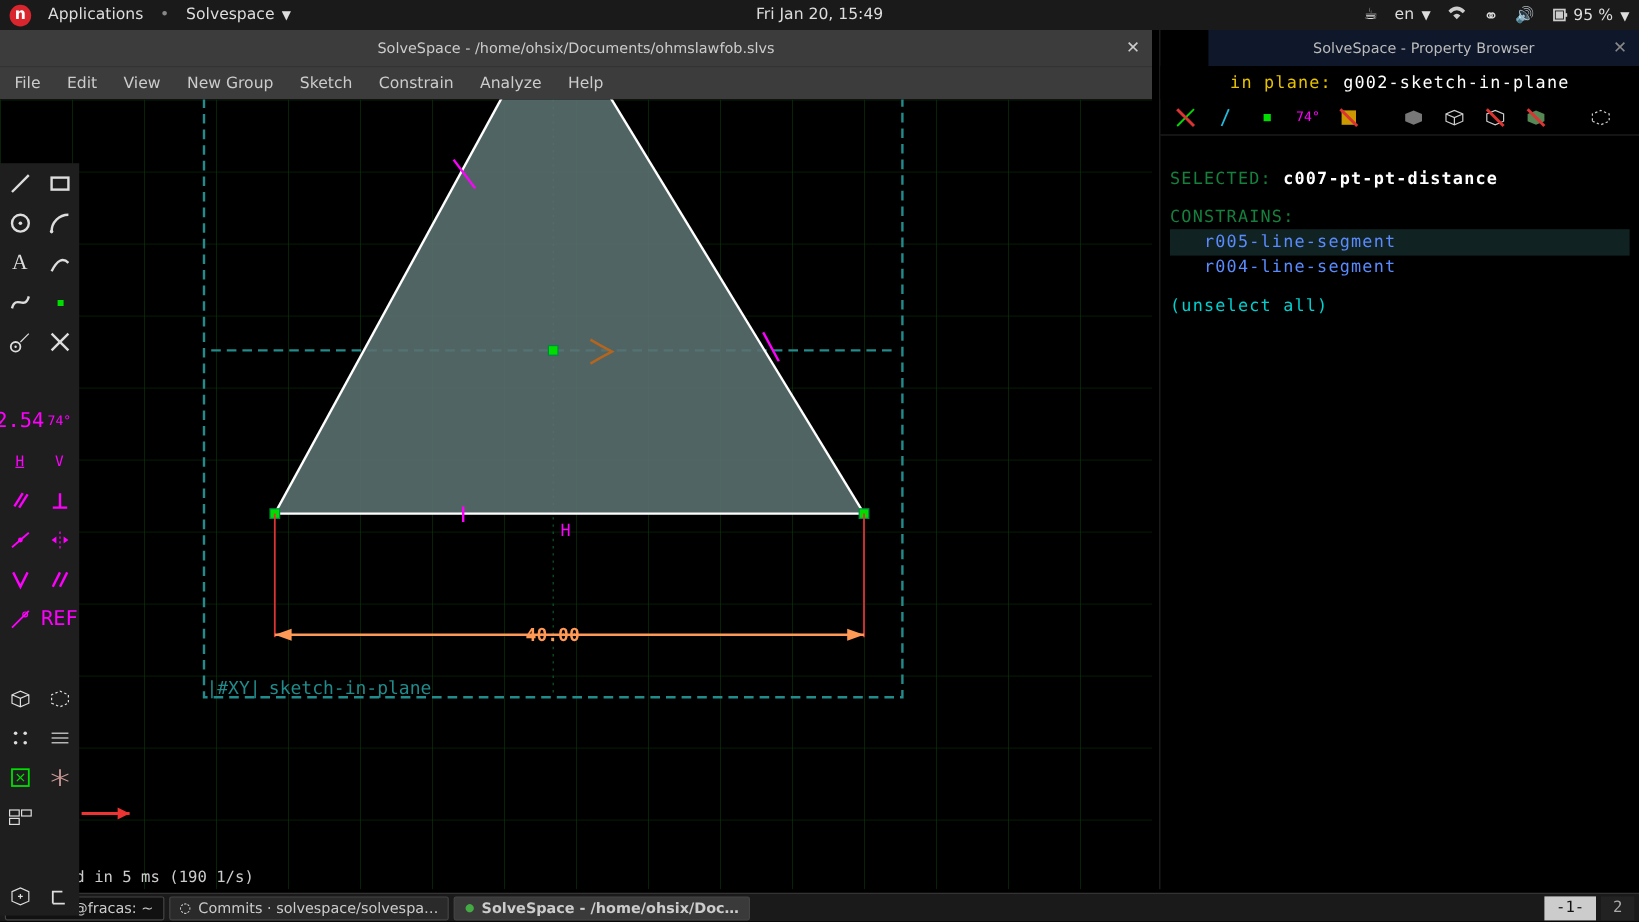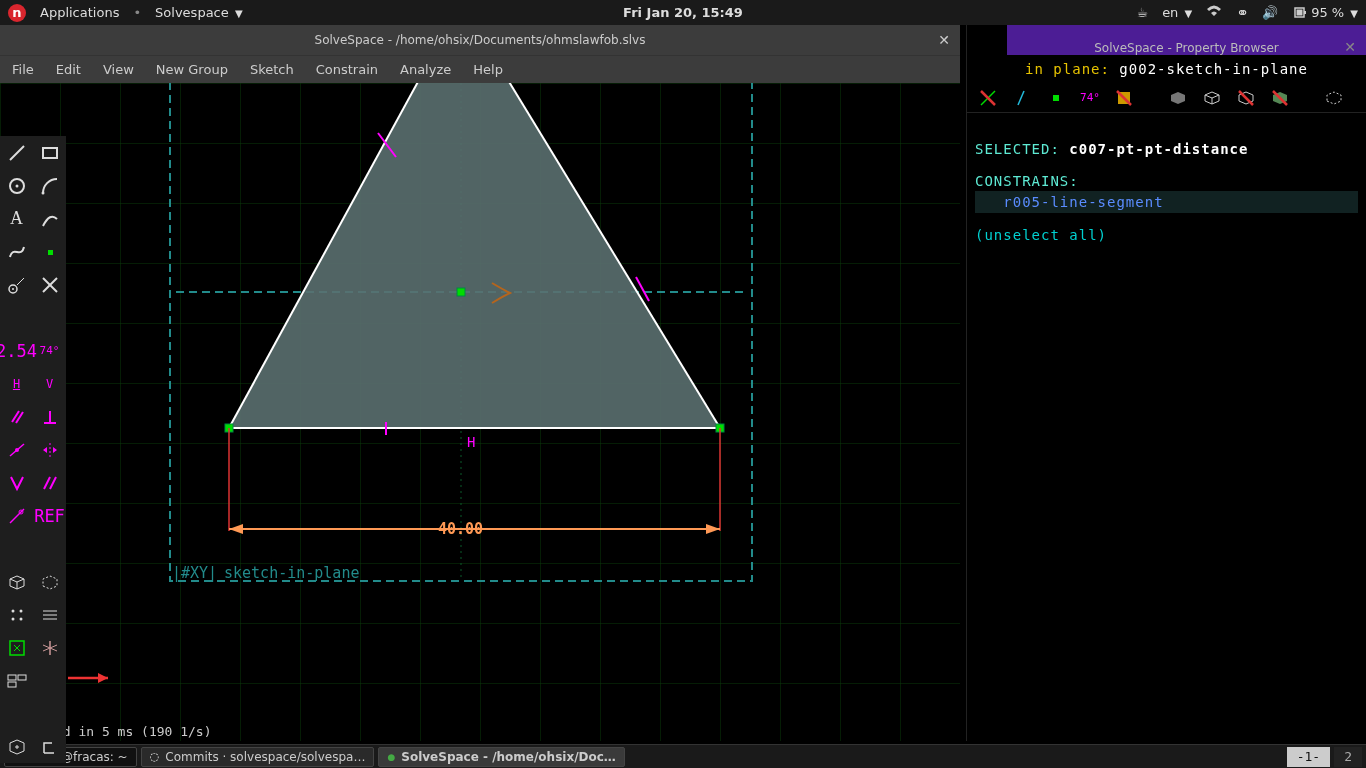--- a/index.html
+++ b/index.html
@@ -1,21 +1,21 @@
 <!DOCTYPE html>
 <html><head>
 <meta charset="utf-8">
 <style>
   * { box-sizing: border-box; }
   body { margin: 0; padding: 0; font-family: "DejaVu Sans", sans-serif; background: #000; color: #fff; width: 1366px; height: 768px; overflow: hidden; font-size: 13px; position: relative; }
 
   
   .sysbar { height: 25px; background: #1a1a1a; display: flex; align-items: center; padding: 0 8px; color: #ddd; font-size: 13px; }
   .sysbar .left { display: flex; align-items: center; gap: 14px; }
-  .sysbar .center { position: absolute; left: 50%; transform: translateX(-50%); font-weight: 700; }
+  .sysbar .center { position: absolute; left: 50%; transform: translateX(-50%); font-weight: 400; }
   .sysbar .right { margin-left: auto; display: flex; align-items: center; gap: 14px; }
   .app-icon { width: 18px; height: 18px; border-radius: 50%; background: #d9262e; display: inline-flex; align-items: center; justify-content: center; color: #fff; font-weight: bold; font-size: 13px; }
   .dropdown-caret { font-size: 10px; margin-left: 2px; }
   .sep-dot { color: #888; }
 
   
   .main-window { position: absolute; top: 25px; left: 0; width: 960px; height: 716px; background: #000; }
   .win-title { height: 30px; background: #3c3c3c; display: flex; align-items: center; justify-content: center; color: #ccc; font-size: 12px; position: relative; }
   .win-close { position: absolute; right: 10px; font-size: 14px; }
 
@@ -31,29 +31,29 @@
   .tool { display: flex; align-items: center; justify-content: center; color: #ddd; font-size: 16px; cursor: pointer; }
   .tool.magenta { color: #f0f; }
   .tool.green { color: #0d0; }
   .tool-gap { grid-column: 1 / span 2; height: 10px; }
 
   
   .status-line { position: absolute; left: 8px; bottom: 29px; font-family: monospace; font-size: 13px; color: #ccc; }
 
   
   .prop-window { position: absolute; top: 25px; right: 0; width: 400px; height: 716px; background: #000; border-left: 1px solid #222; }
-  .prop-title { height: 30px; background: #4c1d95; display: flex; align-items: flex-end; justify-content: center; color: #bbb; font-size: 12px; position: relative; margin-left: 40px; }
+  .prop-title { height: 30px; background: #0f172a; display: flex; align-items: center; justify-content: center; color: #bbb; font-size: 12px; position: relative; margin-left: 40px; }
   .prop-close { position: absolute; right: 10px; font-size: 14px; color: #888; }
   .prop-header { background: #000; padding: 6px 0; text-align: center; font-family: "DejaVu Sans Mono", monospace; font-size: 14px; letter-spacing: 1px; }
   .prop-header .y { color: #e6c200; }
   .prop-header .w { color: #fff; }
   .prop-icons { height: 30px; display: flex; align-items: center; gap: 12px; padding: 0 10px; border-bottom: 1px solid #222; }
   .prop-icons .pi { width: 22px; height: 22px; display: flex; align-items: center; justify-content: center; font-size: 14px; }
   .prop-body { font-family: "DejaVu Sans Mono", monospace; font-size: 14px; padding: 10px 8px; letter-spacing: 1px; }
-  .prop-body .label { color: #5eead4; }
+  .prop-body .label { color: #15803d; }
   .prop-body .val { color: #fff; font-weight: bold; }
   .prop-body .link { color: #5a8cff; cursor: pointer; }
   .prop-body .hl { background: #122; padding: 1px 0; }
   .prop-body .action { color: #00d0d0; cursor: pointer; }
   .prop-body .row { line-height: 20px; }
 
   
   .taskbar { position: absolute; left: 0; bottom: 0; width: 1366px; height: 24px; background: #1a1a1a; display: flex; align-items: center; padding: 0 4px; gap: 4px; border-top: 1px solid #333; font-size: 12px; }
   .task-item { height: 20px; padding: 0 8px; background: #2a2a2a; border: 1px solid #444; display: flex; align-items: center; gap: 6px; color: #ccc; border-radius: 2px; }
   .task-item.active { background: #3a3a3a; }
@@ -395,20 +395,21 @@
           <path d="M3 13 L10 16 L17 13 L17 7 L10 4 L3 7 Z" fill="none" stroke="#ccc" stroke-dasharray="2,2"></path>
         </svg>
       </span>
   </div>
   <div class="prop-body">
     <div style="height:16px"></div>
     <div class="row"><span class="label">SELECTED:</span> <span class="val">c007-pt-pt-distance</span></div>
     <div style="height:12px"></div>
     <div class="row"><span class="label">CONSTRAINS:</span></div>
     <div class="row hl">&nbsp;&nbsp;&nbsp;<span class="link">r005-line-segment</span></div>
+    <div class="row">&nbsp;&nbsp;&nbsp;<span class="link">r004-line-segment</span></div>
     <div style="height:12px"></div>
     <div class="row"><span class="action">(unselect all)</span></div>
   </div>
 </div>
 
 <div class="taskbar">
   <div class="task-item black">
     <span style="font-size:11px">▣</span>
     <span>ohsix@fracas: ~</span>
   </div>

